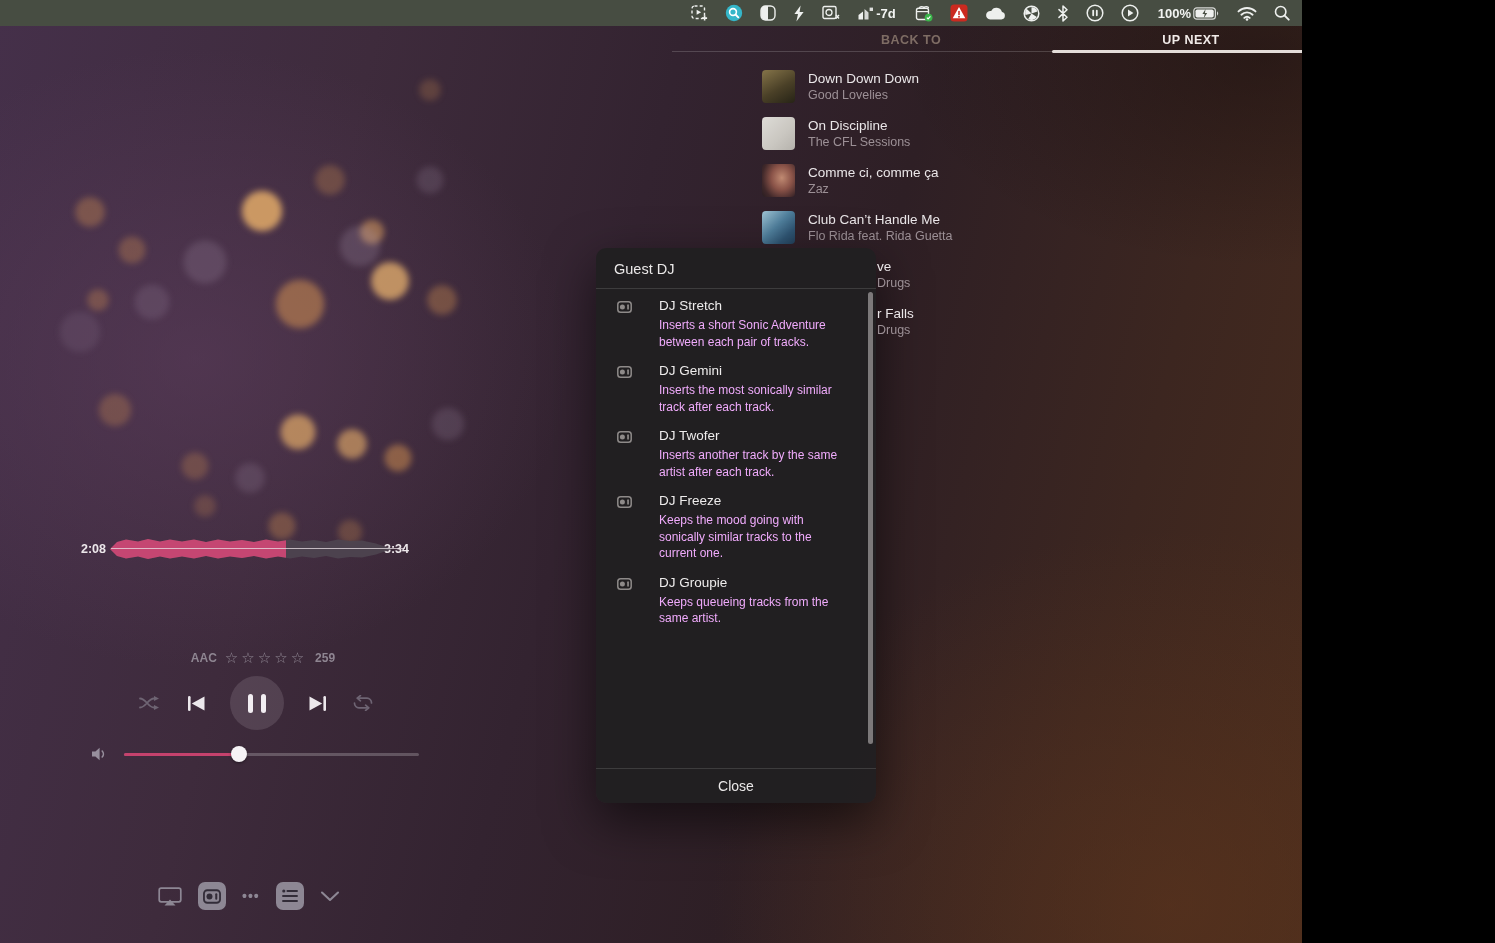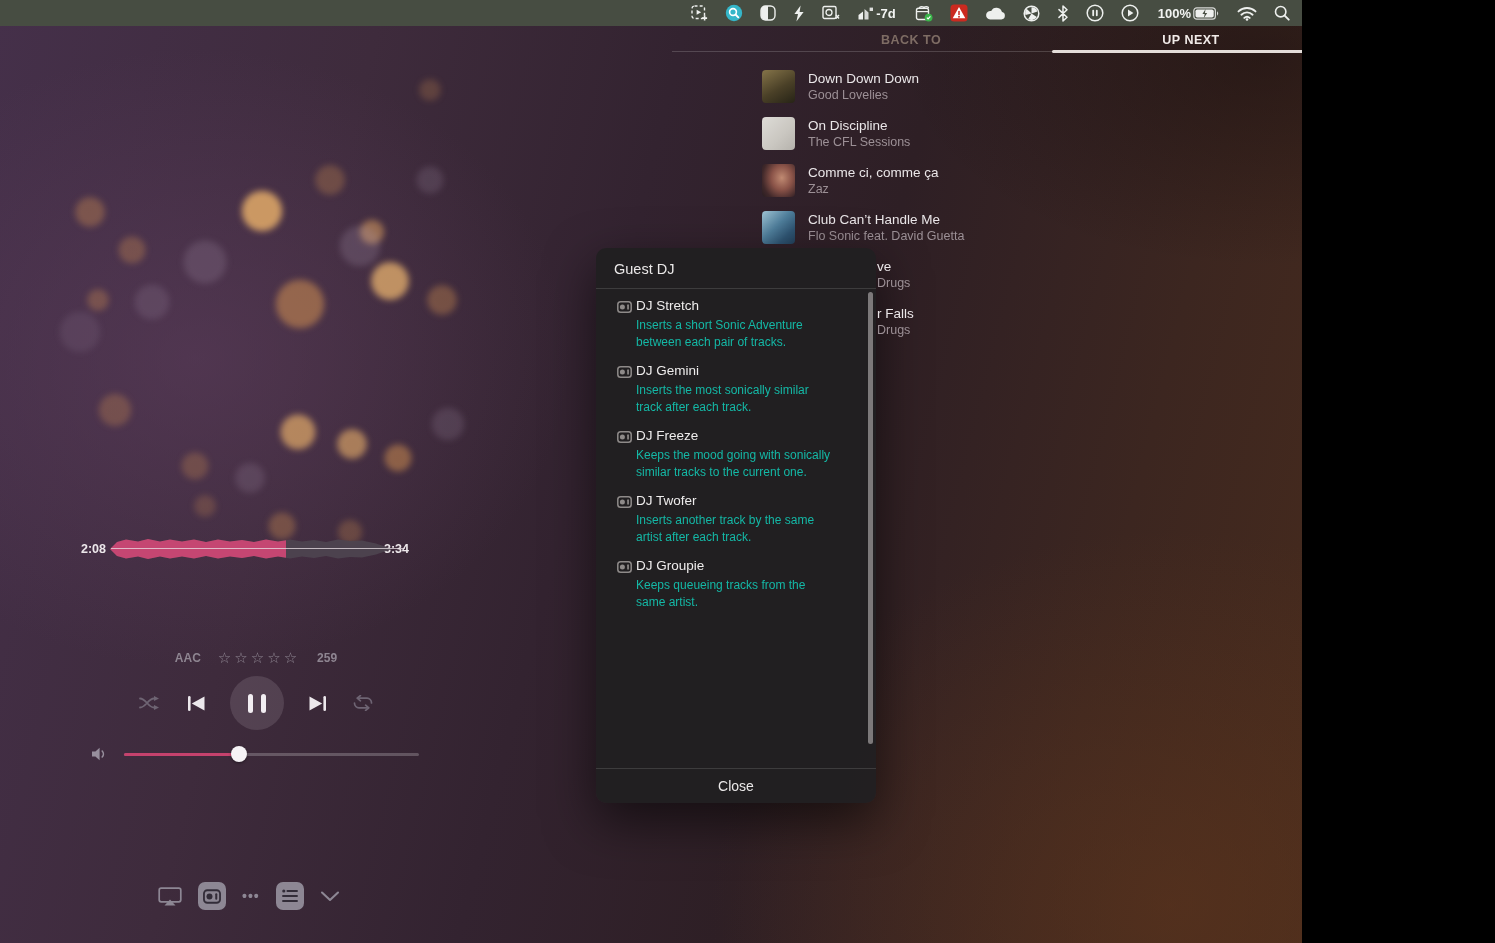--- a/index.html
+++ b/index.html
@@ -64,21 +64,21 @@
   
   .time{position:absolute;top:542px;font-size:12.5px;font-weight:700;color:#ece7ea;}
   .time-l{left:76px;width:30px;text-align:right;}
   .time-r{left:384px;}
   .wave{position:absolute;left:110px;top:531px;}
   .waveline{position:absolute;left:111px;top:548px;width:294px;height:1px;background:rgba(233,224,230,.75);}
   .trackinfo{position:absolute;left:0;top:575px;width:512px;text-align:center;}
   .ti-artist{font-size:15px;line-height:21px;color:#dbd5da;}
   .ti-track{font-size:17px;line-height:21px;font-weight:700;color:#f4f0f4;}
   .ti-album{font-size:15px;line-height:21px;color:#a89fa9;}
-  .metarow{position:absolute;left:0;top:649px;width:512px;display:flex;justify-content:center;align-items:center;gap:17px;color:#8e8591;}
+  .metarow{position:absolute;left:0;top:649px;width:512px;display:flex;justify-content:center;align-items:center;gap:8px;color:#8e8591;padding-left:7px;}
   .meta-fmt,.meta-count{font-size:12px;font-weight:600;}
   .meta-stars{font-size:15px;letter-spacing:3px;color:#8e8591;cursor:default;}
   .controls{position:absolute;left:0;top:676px;width:512px;height:54px;display:flex;justify-content:center;align-items:center;gap:24px;}
   .c-dim{color:#6e6473;line-height:0;}
   .c-wht{color:#ece8ec;line-height:0;}
   .pausebtn{width:54px;height:54px;border-radius:50%;background:rgba(240,228,240,.13);display:flex;align-items:center;justify-content:center;gap:8px;cursor:default;}
   .pausebtn i{display:block;width:5px;height:19px;border-radius:2.5px;background:#f2eef2;}
   .volrow{position:absolute;left:0;top:741px;width:512px;height:26px;}
   .vol-ic{position:absolute;left:90px;top:5px;color:#978f9d;line-height:0;}
   .vol-track{position:absolute;left:124px;top:11.5px;width:295px;height:3.5px;border-radius:2px;background:rgba(255,255,255,.22);}
@@ -87,24 +87,24 @@
   .bottombar{position:absolute;left:158px;top:882px;display:flex;align-items:center;gap:16px;color:#8d8794;}
   .bb-ic{line-height:0;cursor:default;}
   .bb-btn{width:28px;height:28px;border-radius:7px;background:#8d8794;color:#322c38;display:flex;align-items:center;justify-content:center;line-height:0;cursor:default;}
   .bb-dots{font-size:14px;font-weight:700;letter-spacing:1px;color:#8d8794;cursor:default;}
   
   .dialog{position:absolute;left:596px;top:248px;width:280px;height:555px;border-radius:10px;
     background:rgba(33,31,33,.97);box-shadow:0 18px 50px rgba(0,0,0,.55);box-sizing:border-box;}
   .dlg-head{height:40px;line-height:42px;padding-left:18px;font-size:14.5px;color:#eae8e8;
     border-bottom:1px solid rgba(255,255,255,.13);}
   .dlg-body{position:absolute;left:0;top:41px;width:100%;height:479px;overflow:hidden;box-sizing:border-box;padding:9px 30px 0 21px;}
-  .dj-item{display:flex;gap:4px;margin-bottom:13px;cursor:default;}
+  .dj-item{display:flex;gap:27px;margin-bottom:13px;cursor:default;}
   .dj-ic{margin-top:3px;line-height:0;flex:none;}
   .dj-name{font-size:13.5px;color:#eeecec;margin-bottom:4px;}
-  .dj-desc{font-size:12px;color:#14b8a6;line-height:16.5px;max-width:202px;}
+  .dj-desc{font-size:12px;color:#f0abfc;line-height:16.5px;max-width:202px;}
   .dlg-scrollbar{position:absolute;right:3px;top:44px;width:5px;height:452px;border-radius:2.5px;background:rgba(168,163,165,.68);}
   .dlg-close{position:absolute;left:0;bottom:0;width:100%;height:34px;line-height:34px;text-align:center;
     font-size:14px;color:#eae8e8;border-top:1px solid rgba(255,255,255,.13);cursor:default;}
 </style>
 </head>
 <body>
 
 <div class="screen">
   <div class="bokeh"></div>
 
@@ -246,21 +246,21 @@
         <div class="un-art art-2"></div>
         <div>
           <div class="un-t">Comme ci, comme ça</div>
           <div class="un-a">Zaz</div>
         </div>
       </div>
       <div class="un-row">
         <div class="un-art art-3"></div>
         <div>
           <div class="un-t">Club Can’t Handle Me</div>
-          <div class="un-a">Flo Sonic feat. David Guetta</div>
+          <div class="un-a">Flo Rida feat. Rida Guetta</div>
         </div>
       </div>
     </div>
 
   <span class="time time-l">2:08</span>
   <span class="time time-r">3:34</span>
   <div class="wave">
     <svg id="wavesvg" width="284" height="36" viewBox="0 0 284 36">
         <defs>
           <clipPath id="wclip">
@@ -379,33 +379,33 @@
             <div class="dj-desc">Inserts the most sonically similar track after each track.</div>
           </div>
         </div>
         <div class="dj-item">
           <span class="dj-ic"><svg width="15" height="12" viewBox="0 0 15 12">
               <rect x="0.8" y="0.8" width="13.4" height="10.4" rx="2.8" fill="none" stroke="#8e8a89" stroke-width="1.5"></rect>
               <circle cx="5.4" cy="6" r="2.5" fill="#8e8a89"></circle>
               <rect x="10.2" y="3.3" width="1.7" height="5.4" rx="0.85" fill="#8e8a89"></rect>
             </svg></span>
           <div>
-            <div class="dj-name">DJ Freeze</div>
-            <div class="dj-desc">Keeps the mood going with sonically similar tracks to the current one.</div>
+            <div class="dj-name">DJ Twofer</div>
+            <div class="dj-desc">Inserts another track by the same artist after each track.</div>
           </div>
         </div>
         <div class="dj-item">
           <span class="dj-ic"><svg width="15" height="12" viewBox="0 0 15 12">
               <rect x="0.8" y="0.8" width="13.4" height="10.4" rx="2.8" fill="none" stroke="#8e8a89" stroke-width="1.5"></rect>
               <circle cx="5.4" cy="6" r="2.5" fill="#8e8a89"></circle>
               <rect x="10.2" y="3.3" width="1.7" height="5.4" rx="0.85" fill="#8e8a89"></rect>
             </svg></span>
           <div>
-            <div class="dj-name">DJ Twofer</div>
-            <div class="dj-desc">Inserts another track by the same artist after each track.</div>
+            <div class="dj-name">DJ Freeze</div>
+            <div class="dj-desc">Keeps the mood going with sonically similar tracks to the current one.</div>
           </div>
         </div>
         <div class="dj-item">
           <span class="dj-ic"><svg width="15" height="12" viewBox="0 0 15 12">
               <rect x="0.8" y="0.8" width="13.4" height="10.4" rx="2.8" fill="none" stroke="#8e8a89" stroke-width="1.5"></rect>
               <circle cx="5.4" cy="6" r="2.5" fill="#8e8a89"></circle>
               <rect x="10.2" y="3.3" width="1.7" height="5.4" rx="0.85" fill="#8e8a89"></rect>
             </svg></span>
           <div>
             <div class="dj-name">DJ Groupie</div>

